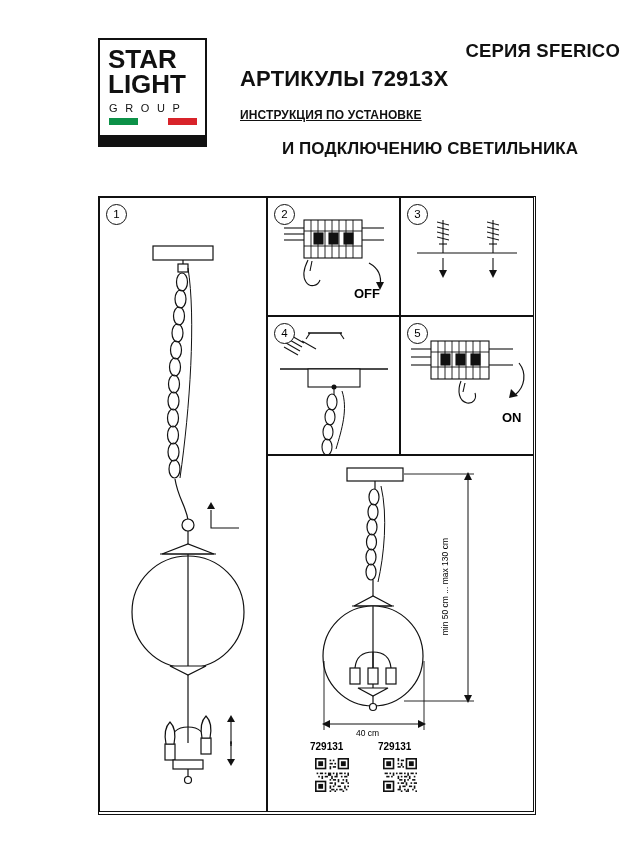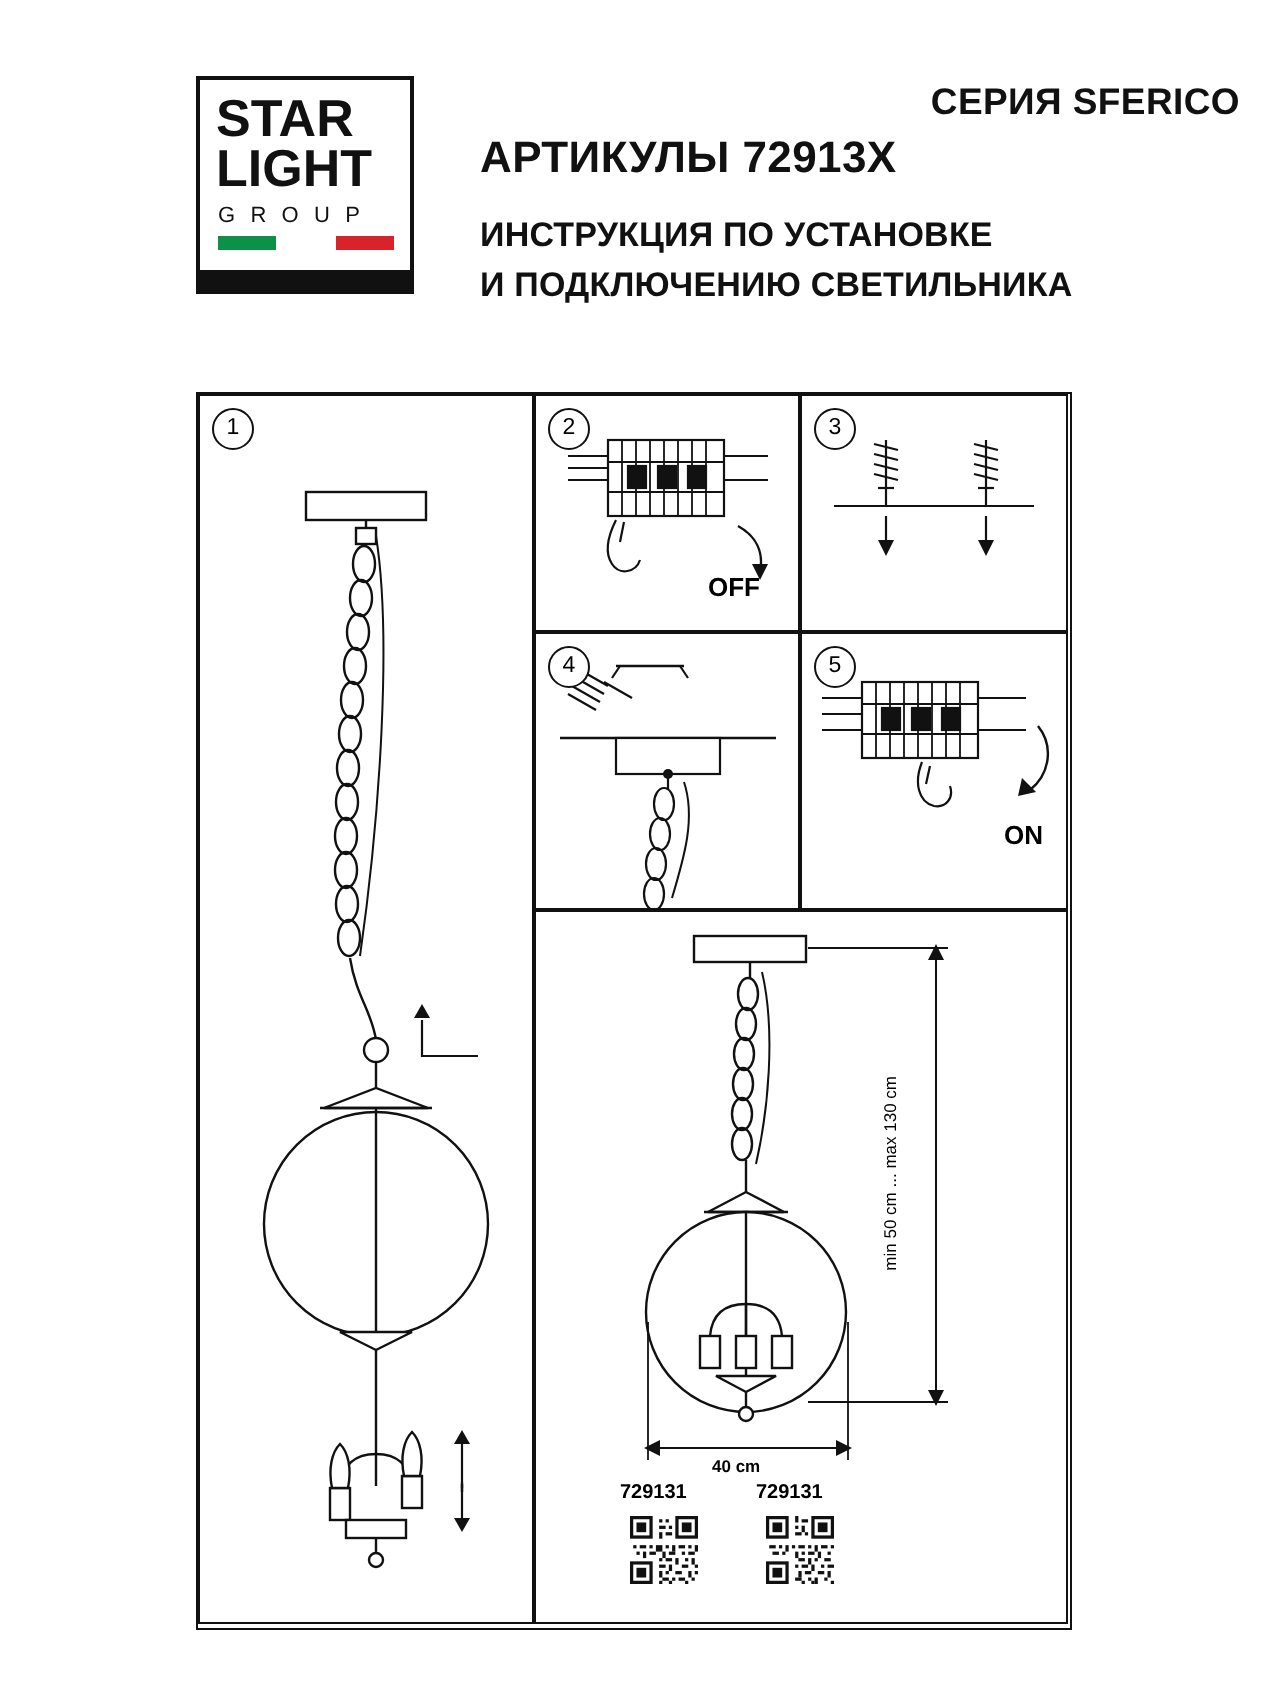--- a/index.html
+++ b/index.html
@@ -29,22 +29,22 @@
   .logo-flag i{display:block;height:7px;flex:1;}
   .flag-g{background:#0c9148;}
   .flag-w{background:#ffffff;}
   .flag-r{background:#d8232a;}
   .logo-bar{position:absolute;left:0;bottom:-2px;width:105px;height:12px;background:#111;}
 
   .title-block{position:absolute;left:240px;top:40px;width:380px;}
   .t-line{font-weight:bold;color:#111;}
   .t1{font-size:18.5px;letter-spacing:0.2px;margin-bottom:4px;text-align:right;}
   .t2{font-size:22px;letter-spacing:0.2px;margin-bottom:16px;}
-  .t3{font-size:17px;letter-spacing:0.1px;margin-bottom:5px;}
-  .t4{font-size:17px;letter-spacing:0.1px;}
+  .t3{font-size:12px;letter-spacing:0.1px;margin-bottom:17px;text-decoration:underline;}
+  .t4{font-size:17px;letter-spacing:0.1px;text-align:center;}
 
   
   .frame{position:absolute;left:98px;top:196px;width:436px;height:617px;border:1px solid #111;}
   .cell{position:absolute;border:1px solid #111;box-sizing:border-box;}
   .num{
     position:absolute;left:6px;top:6px;width:19px;height:19px;border:1px solid #111;border-radius:50%;
     font-size:11.5px;line-height:19px;text-align:center;font-weight:normal;background:#fff;
   }
   .lbl{position:absolute;font-weight:bold;font-size:13px;}
   .dim-lbl{position:absolute;font-size:8.5px;}
@@ -335,21 +335,21 @@
 
           <line x1="56" y1="268" x2="156" y2="268" stroke-width="1"></line>
           <path d="M62 264 l-8 4 l8 4 z" fill="#111" stroke="none"></path>
           <path d="M150 264 l8 4 l-8 4 z" fill="#111" stroke="none"></path>
           <line x1="56" y1="205" x2="56" y2="274" stroke-width="0.9"></line>
           <line x1="156" y1="205" x2="156" y2="274" stroke-width="0.9"></line>
         </g>
       </svg>
 
       <div class="dim-lbl vert" style="left:172px;top:82px;">min 50 cm ... max 130 cm</div>
-      <div class="dim-lbl" style="left:88px;top:272px;font-weight:bold;">40 cm</div>
+      <div class="dim-lbl" style="left:88px;top:272px;">40 cm</div>
 
       <div class="qrlabel" style="left:42px;top:285px;">729131</div>
       <div class="qrlabel" style="left:110px;top:285px;">729131</div>
 
       <svg class="qr" style="left:47px;top:302px;" viewBox="0 0 21 21">
         <rect width="21" height="21" fill="#fff"></rect>
         <g fill="#111">
           <rect x="0" y="0" width="7" height="7"></rect>
             <rect x="1" y="1" width="5" height="5" fill="#fff"></rect>
             <rect x="2" y="2" width="3" height="3"></rect>

